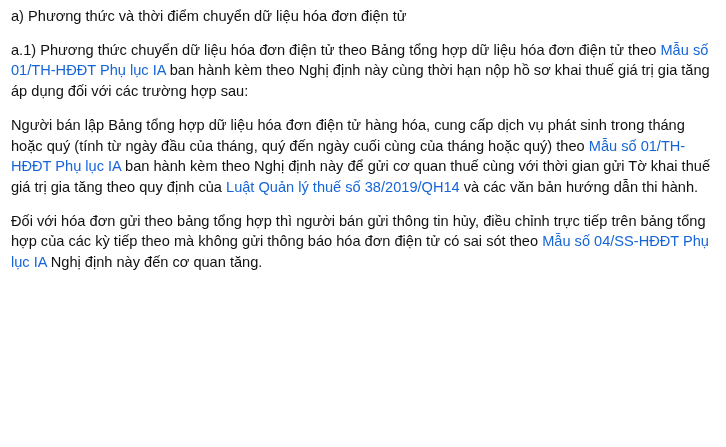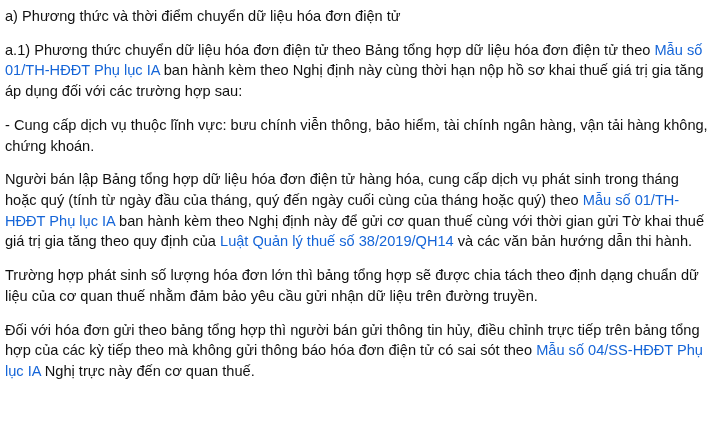--- a/index.html
+++ b/index.html
@@ -8,39 +8,37 @@
   }
   body {
     width: 726px;
     height: 447px;
     background: #ffffff;
     font-family: "Liberation Sans", sans-serif;
     color: #1a1a1a;
     overflow: hidden;
   }
   .doc {
-    padding: 6px 14px 0 5px;
+    padding: 6px 14px 0 11px;
     box-sizing: border-box;
   }
   p {
     margin: 0 0 13px 0;
     font-size: 14.6px;
     line-height: 1.42;
     color: #111111;
   }
   .link {
     color: #1565d8;
     text-decoration: none;
   }
 </style>
 </head>
 <body>
 
 <div class="doc">
   <div>
       <p><span>a) Phương thức và thời điểm chuyển dữ liệu hóa đơn điện tử</span></p>
       <p><span>a.1) Phương thức chuyển dữ liệu hóa đơn điện tử theo Bảng tổng hợp dữ liệu hóa đơn điện tử theo </span><a class="link" href="#">Mẫu số 01/TH-HĐĐT Phụ lục IA</a><span> ban hành kèm theo Nghị định này cùng thời hạn nộp hồ sơ khai thuế giá trị gia tăng áp dụng đối với các trường hợp sau:</span></p>
-      <p><span>- Cung cấp dịch vụ thuộc lĩnh vực: bưu chính viễn thông, bảo hiểm, tài chính ngân hàng, vận tải hàng không, chứng khoán.</span></p>
       <p><span>Người bán lập Bảng tổng hợp dữ liệu hóa đơn điện tử hàng hóa, cung cấp dịch vụ phát sinh trong tháng hoặc quý (tính từ ngày đầu của tháng, quý đến ngày cuối cùng của tháng hoặc quý) theo </span><a class="link" href="#">Mẫu số 01/TH-HĐĐT Phụ lục IA</a><span> ban hành kèm theo Nghị định này để gửi cơ quan thuế cùng với thời gian gửi Tờ khai thuế giá trị gia tăng theo quy định của </span><a class="link" href="#">Luật Quản lý thuế số 38/2019/QH14</a><span> và các văn bản hướng dẫn thi hành.</span></p>
-      <p><span>Trường hợp phát sinh số lượng hóa đơn lớn thì bảng tổng hợp sẽ được chia tách theo định dạng chuẩn dữ liệu của cơ quan thuế nhằm đảm bảo yêu cầu gửi nhận dữ liệu trên đường truyền.</span></p>
-      <p><span>Đối với hóa đơn gửi theo bảng tổng hợp thì người bán gửi thông tin hủy, điều chỉnh trực tiếp trên bảng tổng hợp của các kỳ tiếp theo mà không gửi thông báo hóa đơn điện tử có sai sót theo </span><a class="link" href="#">Mẫu số 04/SS-HĐĐT Phụ lục IA</a><span> Nghị trực này đến cơ quan thuế.</span></p>
+      <p><span>Đối với hóa đơn gửi theo bảng tổng hợp thì người bán gửi thông tin hủy, điều chỉnh trực tiếp trên bảng tổng hợp của các kỳ tiếp theo mà không gửi thông báo hóa đơn điện tử có sai sót theo </span><a class="link" href="#">Mẫu số 04/SS-HĐĐT Phụ lục IA</a><span> Nghị định này đến cơ quan tăng.</span></p>
     </div>
 </div>
 
 </body></html>

